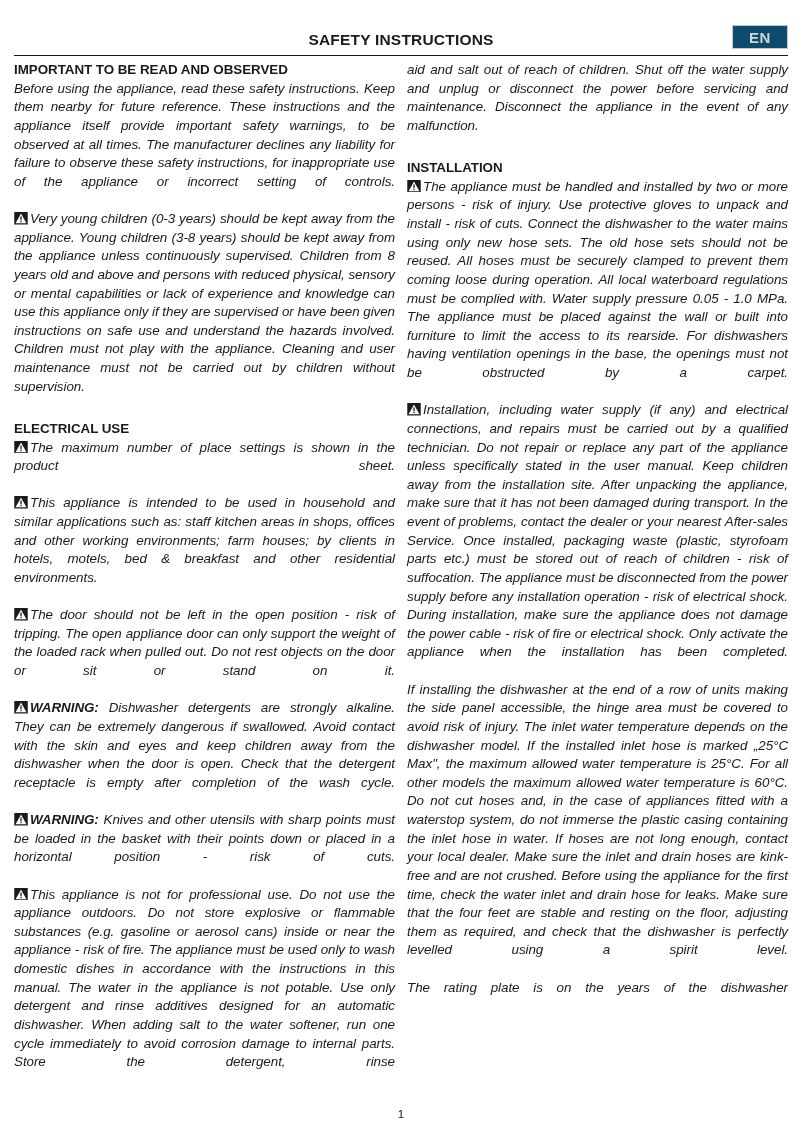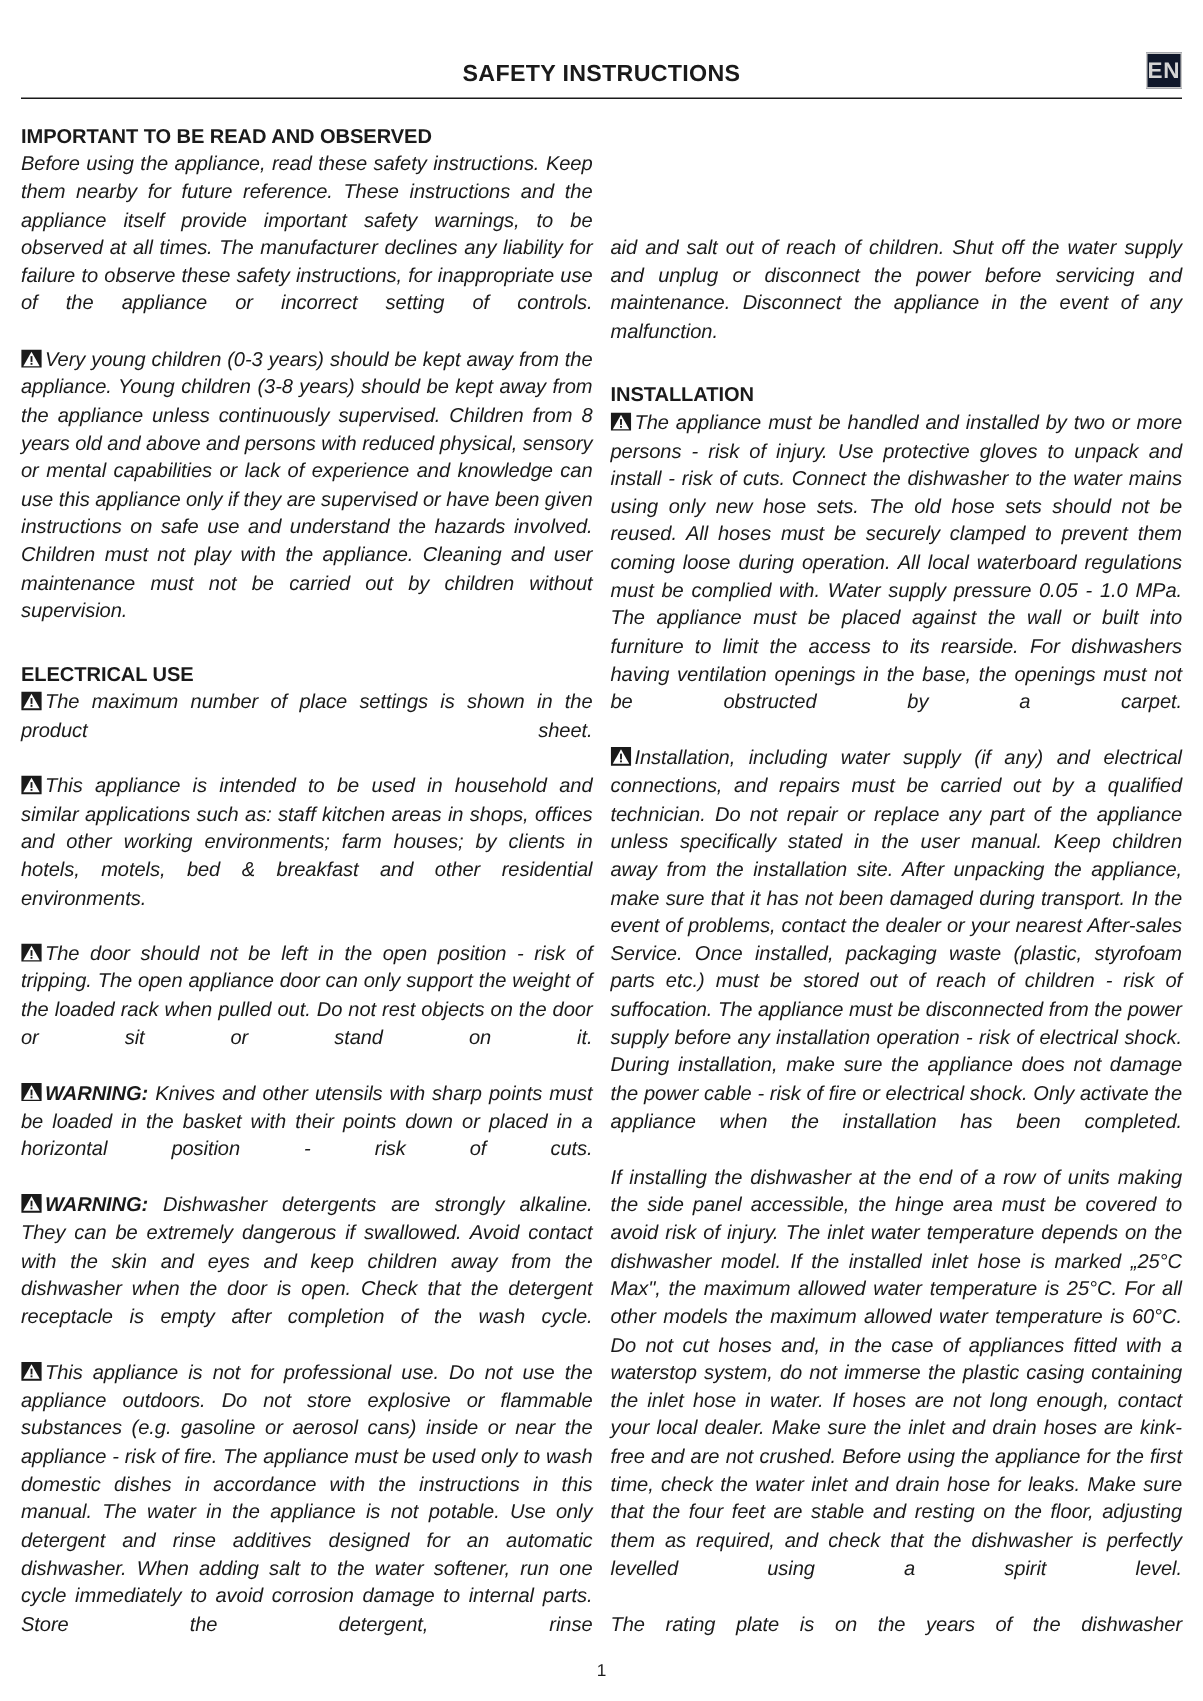--- a/index.html
+++ b/index.html
@@ -14,21 +14,21 @@
     color: #1a1a1a;
     position: relative;
     overflow: hidden;
   }
 
   .page {
     position: relative;
     width: 802px;
     height: 1134px;
     box-sizing: border-box;
-    padding: 18px 14px;
+    padding: 8px 14px;
   }
 
   
   .header {
     position: relative;
     height: 40px;
   }
   .header-title {
     position: absolute;
     left: 0;
@@ -37,23 +37,23 @@
     text-align: center;
     font-size: 15.5px;
     font-weight: bold;
     letter-spacing: 0.2px;
     line-height: 1;
   }
   .lang-badge {
     position: absolute;
     right: 0;
     top: 17px;
-    width: 24px;
+    width: 56px;
     height: 24px;
-    background: #0f172a;
+    background: #0c4a6e;
     border: 1px solid #c8c8c8;
     box-sizing: border-box;
     color: #d4d4d4;
     font-size: 15px;
     font-weight: bold;
     display: flex;
     align-items: center;
     justify-content: center;
     letter-spacing: 0.5px;
     margin-left: 36px;
@@ -63,21 +63,21 @@
     border-top: 1.6px solid #1a1a1a;
     margin: 7px 0 0 0;
   }
 
   
   .columns {
     display: flex;
     gap: 12px;
     margin-top: 5px;
     height: 1040px;
-    align-items: flex-end;
+    align-items: flex-start;
   }
   .col {
     width: 381px;
     flex: 0 0 381px;
   }
 
   h2.section {
     font-size: 13.4px;
     font-weight: bold;
     margin: 0 0 0 0;
@@ -182,28 +182,28 @@
               <path d="M7 1.6 L12.7 11.6 L1.3 11.6 Z" fill="#ffffff"></path>
               <rect x="6.35" y="4.6" width="1.3" height="4.0" fill="#1a1a1a"></rect>
               <rect x="6.35" y="9.3" width="1.3" height="1.3" fill="#1a1a1a"></rect>
             </svg></span><span>The door should not be left in the open position - risk of tripping. The open appliance door can only support the weight of the loaded rack when pulled out. Do not rest objects on the door or sit or stand on it.</span></p>
 
       <p class="para"><span class="warn-icon"><svg width="14" height="12.5" viewBox="0 0 14 13">
               <rect x="0" y="0" width="14" height="13" fill="#1a1a1a"></rect>
               <path d="M7 1.6 L12.7 11.6 L1.3 11.6 Z" fill="#ffffff"></path>
               <rect x="6.35" y="4.6" width="1.3" height="4.0" fill="#1a1a1a"></rect>
               <rect x="6.35" y="9.3" width="1.3" height="1.3" fill="#1a1a1a"></rect>
+            </svg></span><b class="strong">WARNING:</b><span> Dishwasher detergents are strongly alkaline. They can be extremely dangerous if swallowed. Avoid contact with the skin and eyes and keep children away from the dishwasher when the door is open. Check that the detergent receptacle is empty after completion of the wash cycle.</span></p>
+
+      <p class="para"><span class="warn-icon"><svg width="14" height="12.5" viewBox="0 0 14 13">
+              <rect x="0" y="0" width="14" height="13" fill="#1a1a1a"></rect>
+              <path d="M7 1.6 L12.7 11.6 L1.3 11.6 Z" fill="#ffffff"></path>
+              <rect x="6.35" y="4.6" width="1.3" height="4.0" fill="#1a1a1a"></rect>
+              <rect x="6.35" y="9.3" width="1.3" height="1.3" fill="#1a1a1a"></rect>
             </svg></span><b class="strong">WARNING:</b><span> Knives and other utensils with sharp points must be loaded in the basket with their points down or placed in a horizontal position - risk of cuts.</span></p>
-
-      <p class="para"><span class="warn-icon"><svg width="14" height="12.5" viewBox="0 0 14 13">
-              <rect x="0" y="0" width="14" height="13" fill="#1a1a1a"></rect>
-              <path d="M7 1.6 L12.7 11.6 L1.3 11.6 Z" fill="#ffffff"></path>
-              <rect x="6.35" y="4.6" width="1.3" height="4.0" fill="#1a1a1a"></rect>
-              <rect x="6.35" y="9.3" width="1.3" height="1.3" fill="#1a1a1a"></rect>
-            </svg></span><b class="strong">WARNING:</b><span> Dishwasher detergents are strongly alkaline. They can be extremely dangerous if swallowed. Avoid contact with the skin and eyes and keep children away from the dishwasher when the door is open. Check that the detergent receptacle is empty after completion of the wash cycle.</span></p>
 
       <p class="para last-left"><span class="warn-icon"><svg width="14" height="12.5" viewBox="0 0 14 13">
               <rect x="0" y="0" width="14" height="13" fill="#1a1a1a"></rect>
               <path d="M7 1.6 L12.7 11.6 L1.3 11.6 Z" fill="#ffffff"></path>
               <rect x="6.35" y="4.6" width="1.3" height="4.0" fill="#1a1a1a"></rect>
               <rect x="6.35" y="9.3" width="1.3" height="1.3" fill="#1a1a1a"></rect>
             </svg></span><span>This appliance is not for professional use. Do not use the appliance outdoors. Do not store explosive or flammable substances (e.g. gasoline or aerosol cans) inside or near the appliance - risk of fire. The appliance must be used only to wash domestic dishes in accordance with the instructions in this manual. The water in the appliance is not potable. Use only detergent and rinse additives designed for an automatic dishwasher. When adding salt to the water softener, run one cycle immediately to avoid corrosion damage to internal parts. Store the detergent, rinse</span></p>
 
     </div>
 

